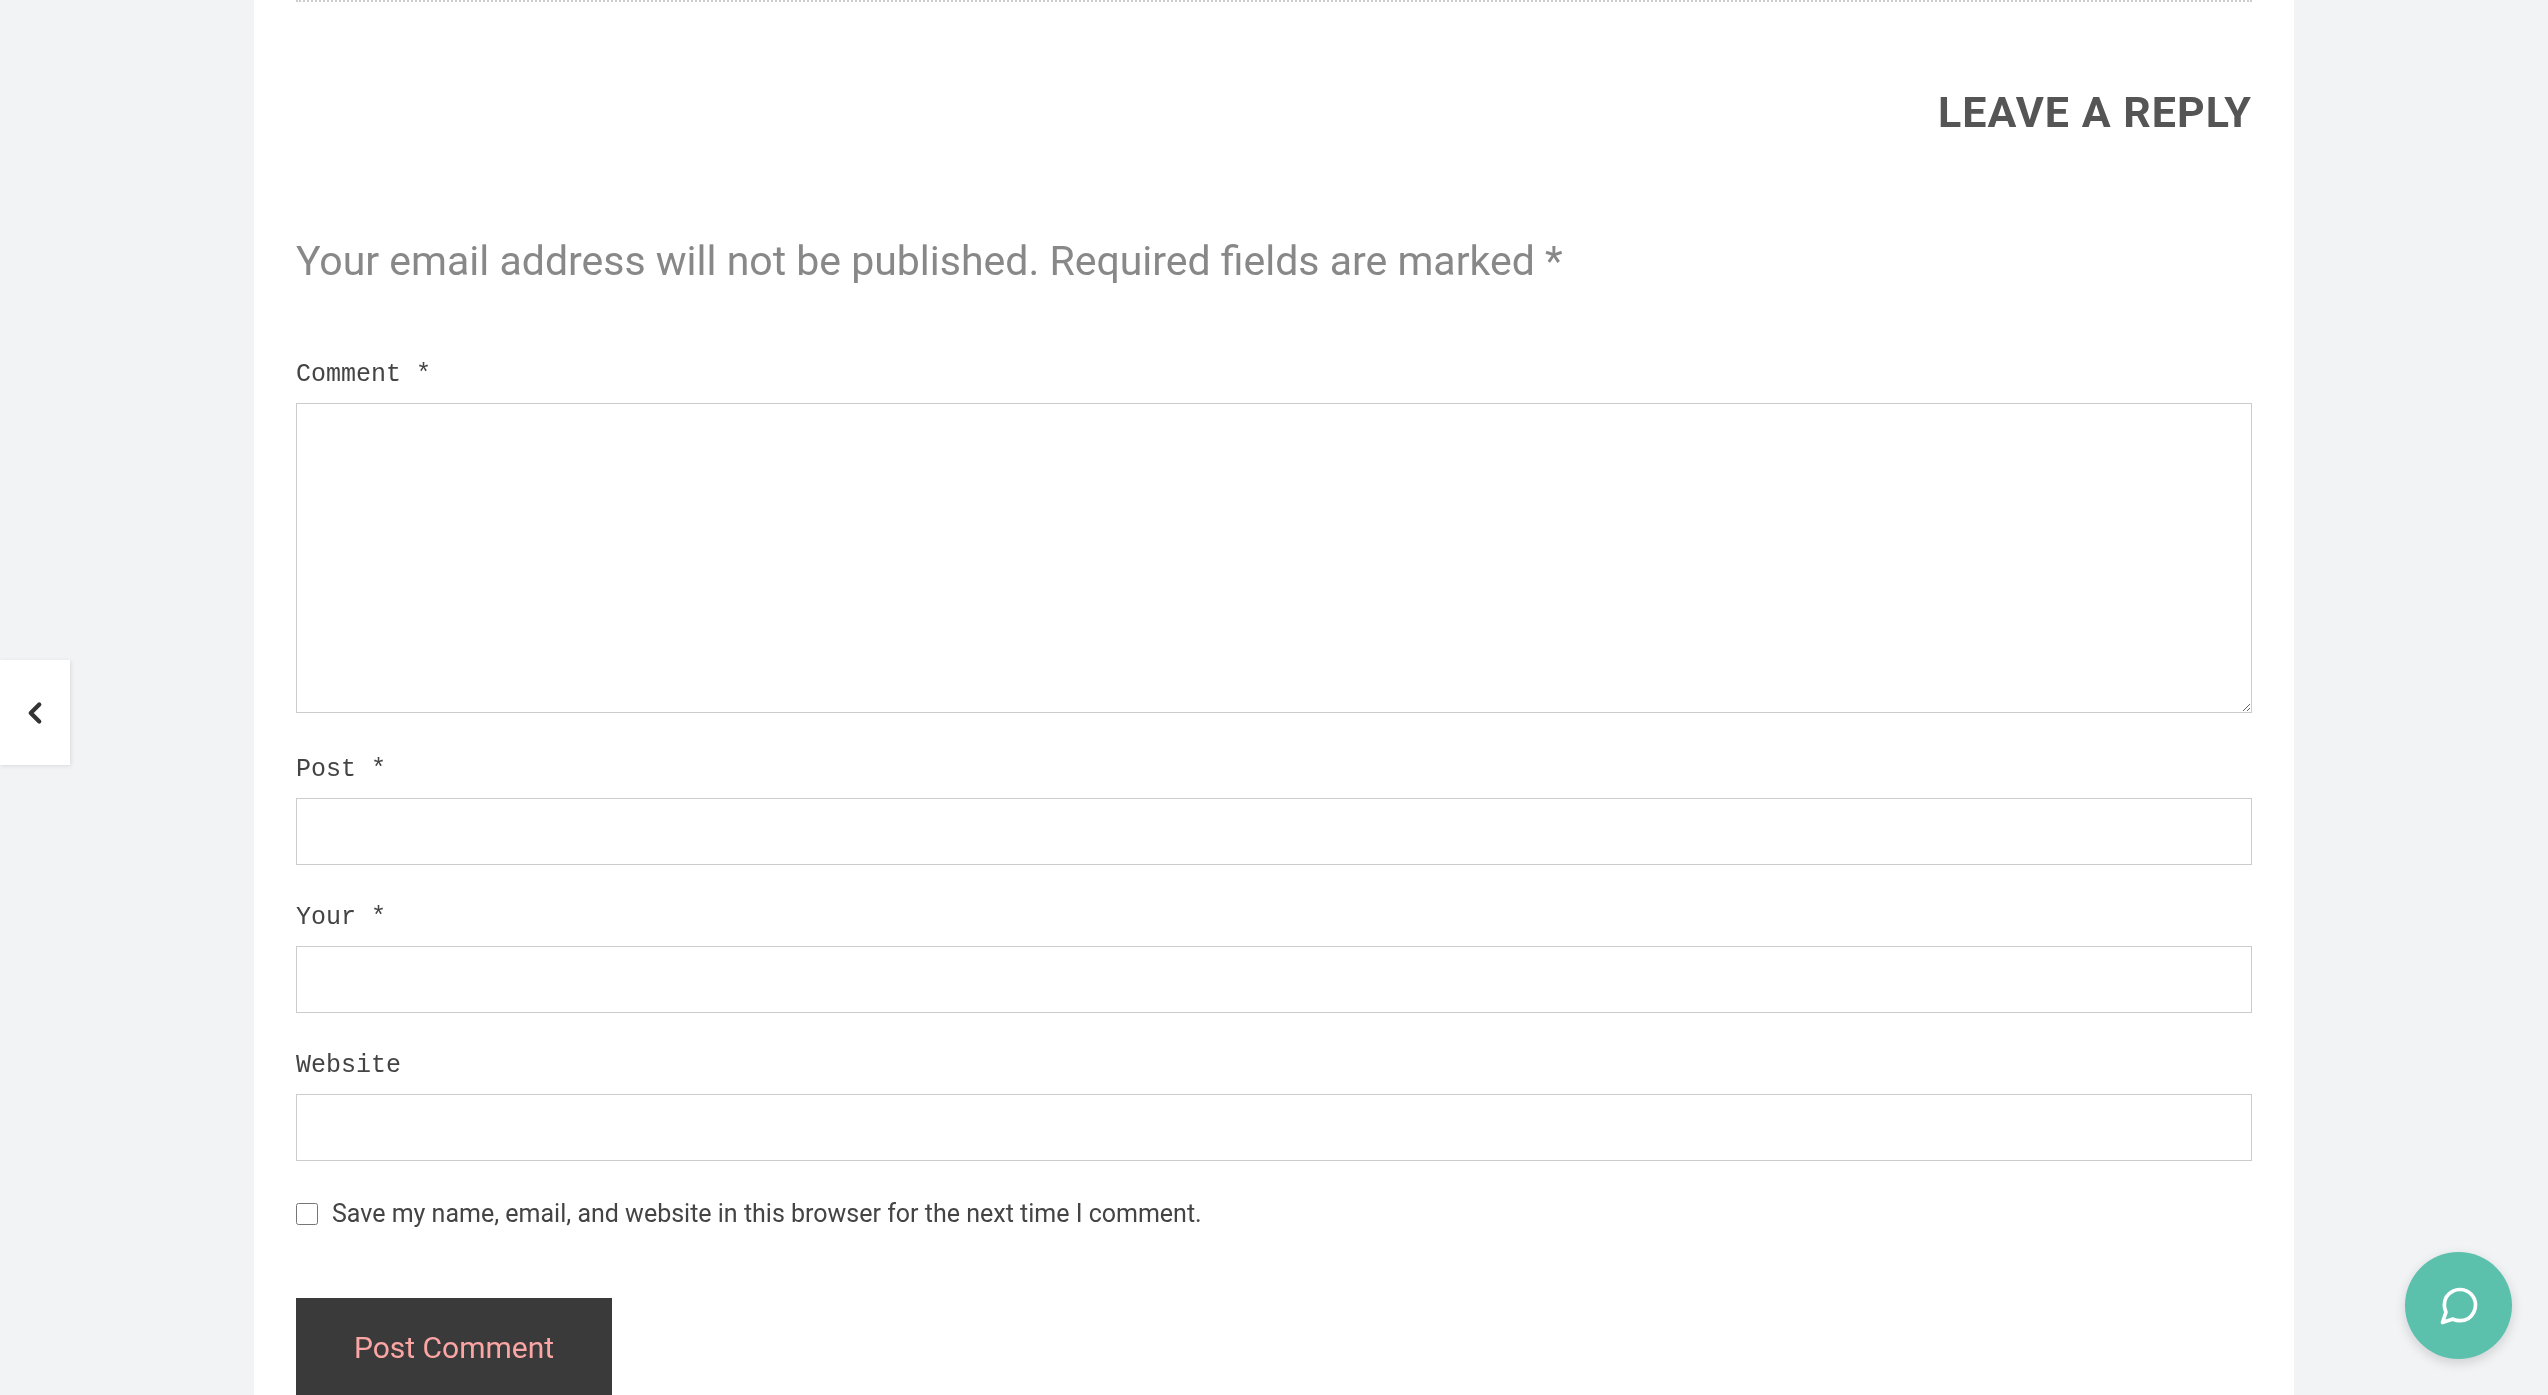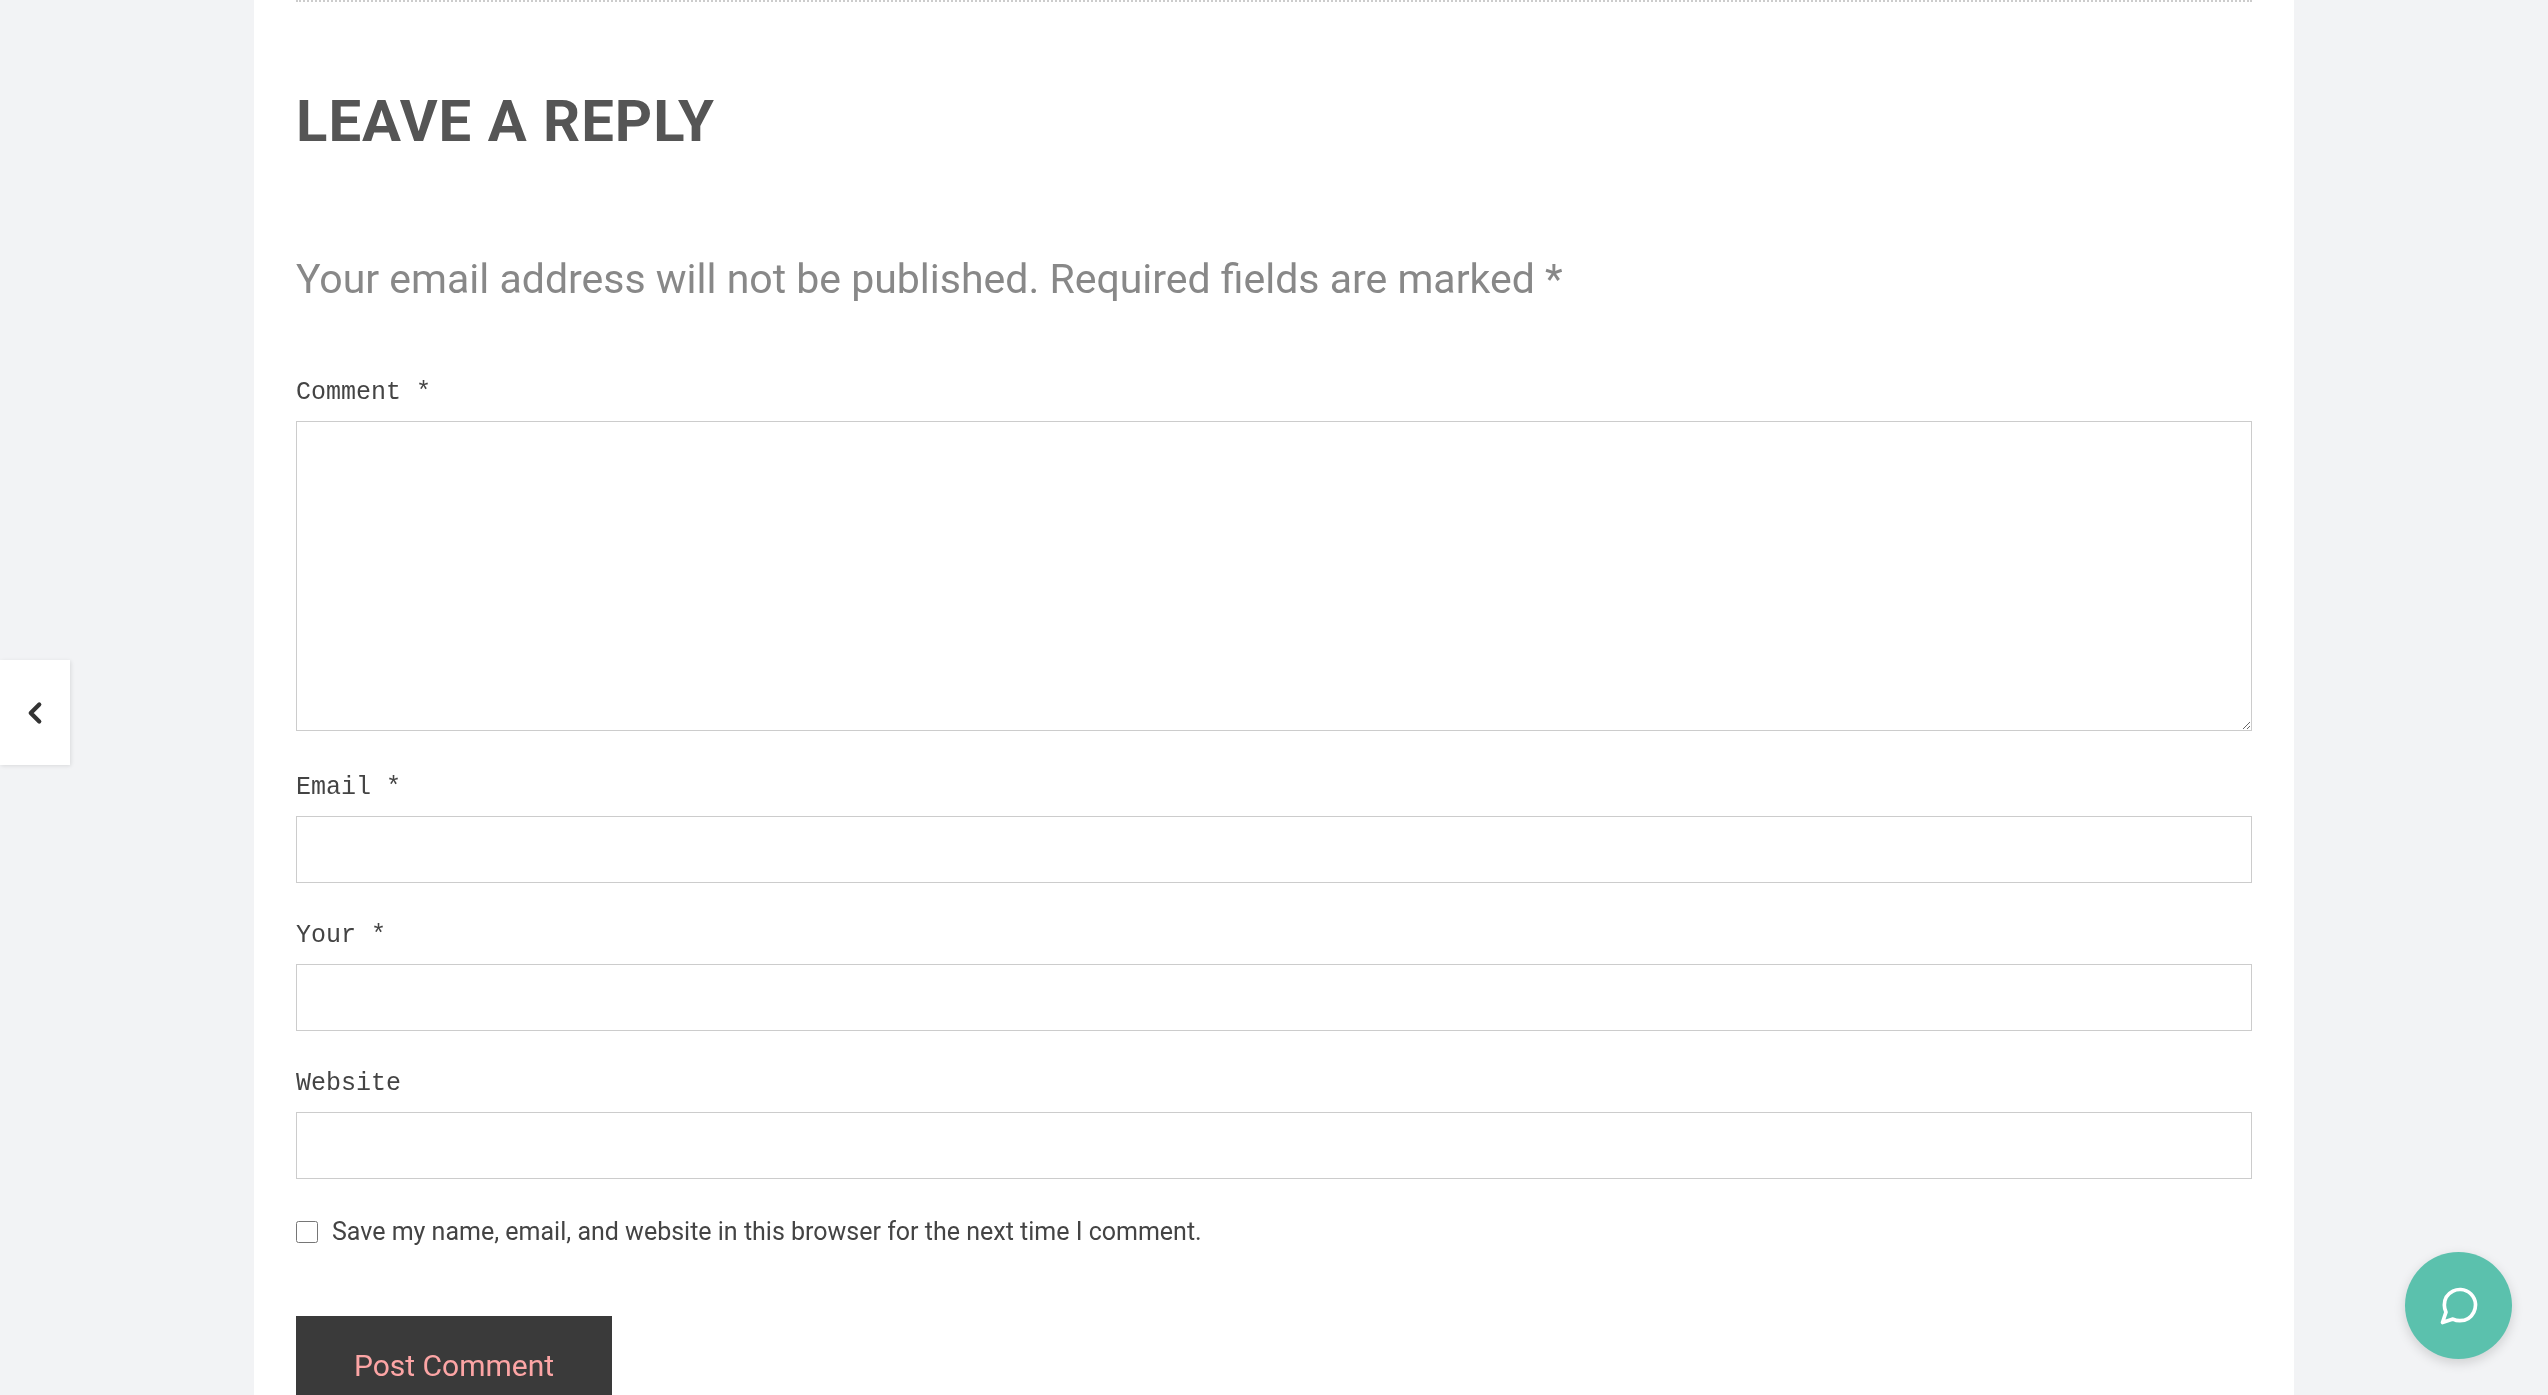--- a/index.html
+++ b/index.html
@@ -21,22 +21,22 @@
     }
     .divider {
       border-top: 2px dotted #ccc;
       margin: 0;
       height: 2px;
     }
     .form-section {
       padding-top: 85px;
     }
     .form-title {
-      text-align: left;
-      font-size: 58px;
+      text-align: right;
+      font-size: 43px;
       font-weight: 700;
       color: #555;
       letter-spacing: 1px;
       margin-bottom: 100px;
     }
     .form-notice {
       font-size: 41px;
       color: #888;
       margin-bottom: 75px;
     }
@@ -145,21 +145,21 @@
     
     <div class="form-group">
       <label class="form-label">
         <span>Comment </span><span class="required">*</span>
       </label>
       <textarea class="form-textarea" style=""></textarea>
     </div>
     
     <div class="form-group">
       <label class="form-label">
-        <span>Email </span><span class="required">*</span>
+        <span>Post </span><span class="required">*</span>
       </label>
       <input type="text" class="form-input" style="">
     </div>
     
     <div class="form-group">
       <label class="form-label">
         <span>Your </span><span class="required">*</span>
       </label>
       <input type="email" class="form-input" style="">
     </div>

